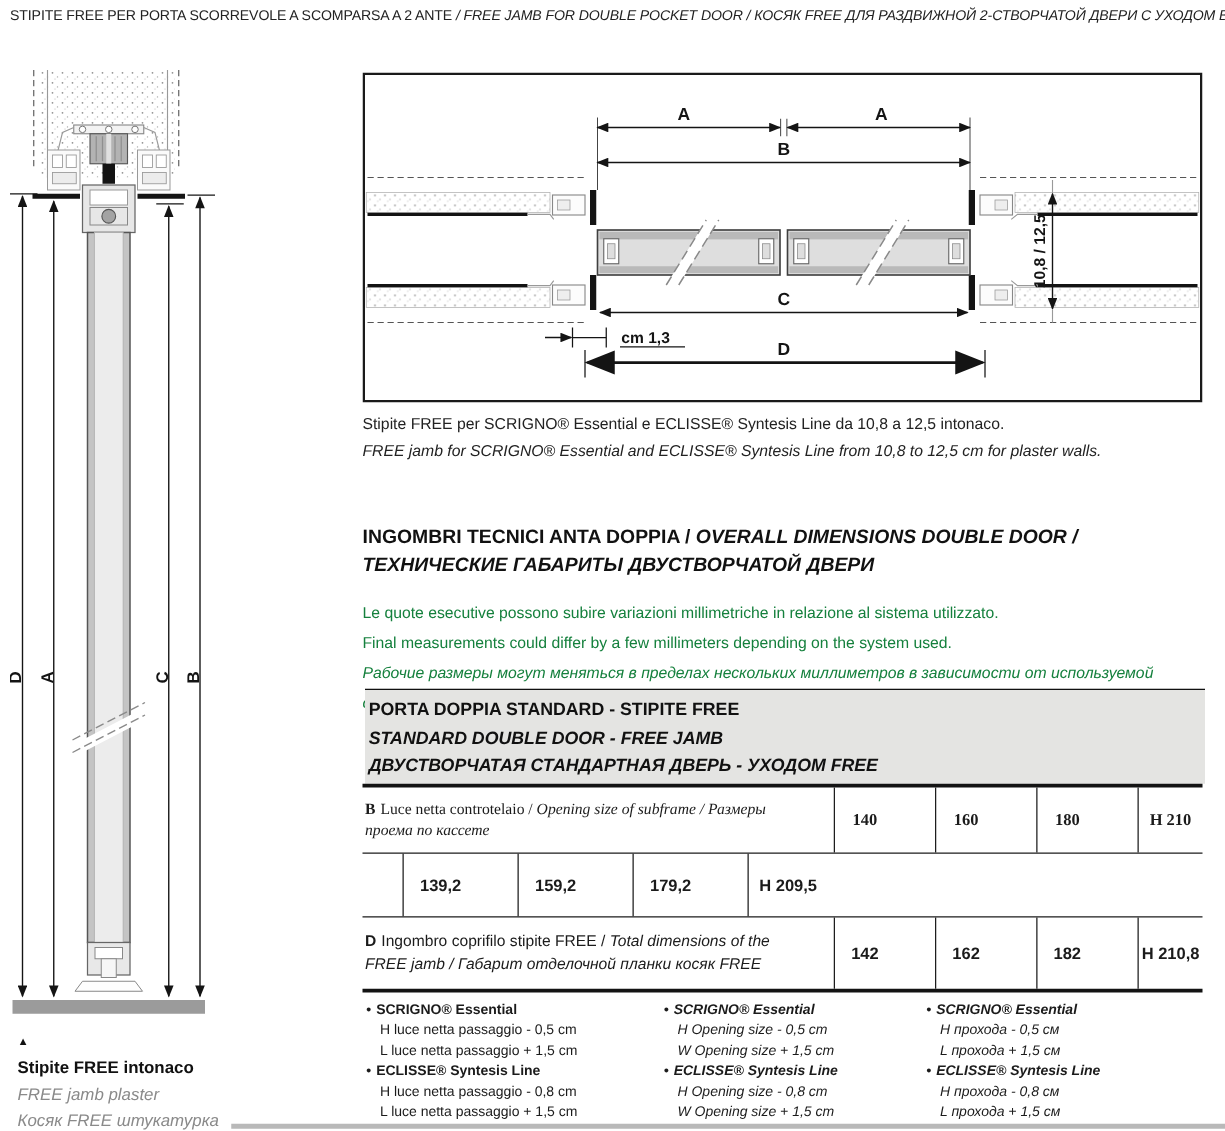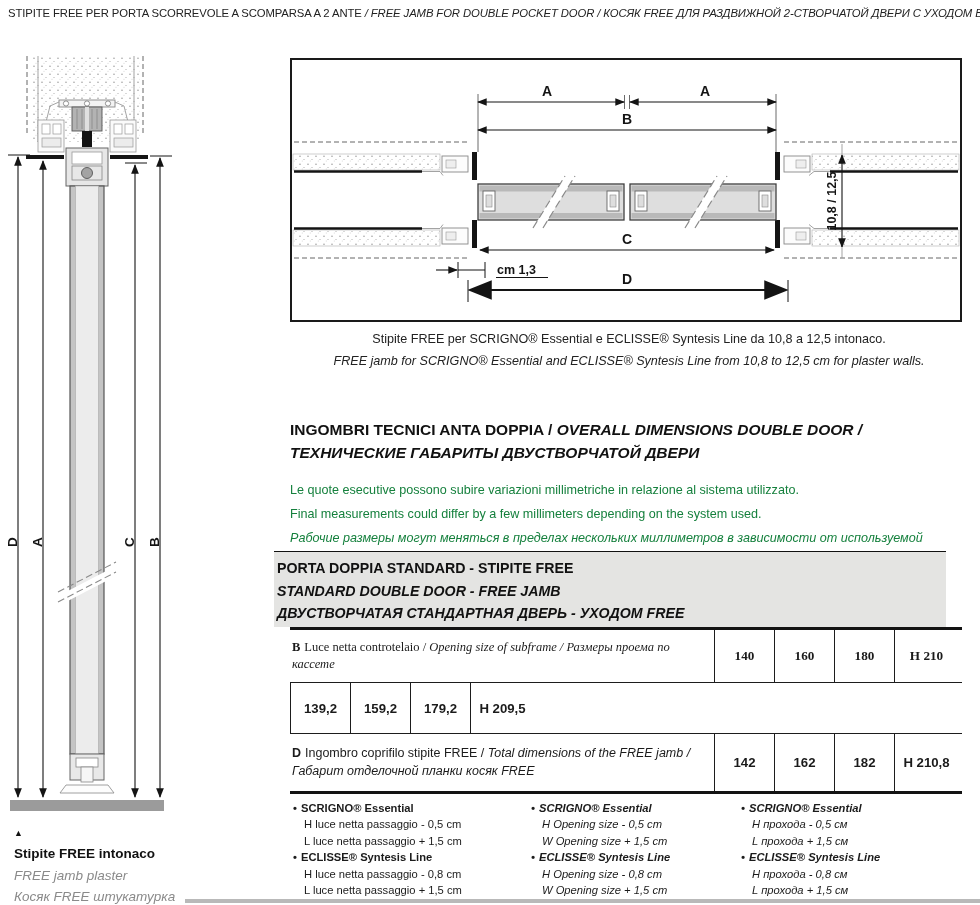--- a/index.html
+++ b/index.html
@@ -14,41 +14,41 @@
   .draw-plan{left:290px;top:58px;width:672px;height:264px;}
   svg{display:block;}
   svg text{font-family:"Liberation Sans",sans-serif;fill:#141414;font-weight:bold;}
   .dim{stroke:#141414;stroke-width:1.1;fill:none;}
   .dimb{stroke:#141414;stroke-width:2.2;fill:none;}
   .tick{stroke:#141414;stroke-width:1;fill:none;}
   .ext{stroke:#444;stroke-width:0.8;fill:none;}
   .dash{stroke:#555;stroke-width:0.9;stroke-dasharray:5 3;fill:none;}
   .thin{stroke:#999;stroke-width:0.9;fill:none;}
   
-  .plan-cap{left:290px;top:328px;width:678px;font-size:12.6px;line-height:22px;color:#222;text-align:center;}
+  .plan-cap{left:290px;top:328px;width:678px;font-size:12.6px;line-height:22px;color:#222;}
   .plan-cap .i{font-style:italic;}
   
   .ov-title{left:290px;top:418px;width:678px;font-size:15.5px;font-weight:bold;line-height:23px;color:#111;}
   .ov-title i{font-style:italic;}
   .ov-notes{left:290px;top:478px;width:678px;font-size:12.6px;line-height:24px;color:#15803d;}
   .ov-notes .i{font-style:italic;}
   
-  .spec-head{left:274px;top:551px;width:672px;height:76px;background:#e4e4e2;border-top:1px solid #111;
+  .spec-head{left:292px;top:551px;width:672px;height:76px;background:#e4e4e2;border-top:1px solid #111;
              box-sizing:border-box;padding:5px 0 0 3px;font-size:14.2px;font-weight:bold;line-height:22.5px;color:#111;}
   .spec-head i{font-style:italic;}
   
   .spec-table{left:290px;top:627px;width:672px;border-top:3px solid #131313;border-bottom:3px solid #131313;box-sizing:border-box;}
   .srow{display:flex;border-bottom:1px solid #1d1d1d;align-items:stretch;}
   .srow:last-child{border-bottom:none;}
   .srow.r0{height:52px;font-family:Liberation Serif, serif;} .srow.r1{height:50px;} .srow.r2{height:57px;}
   .slabel{width:424px;display:flex;align-items:center;font-size:12.5px;line-height:17.5px;padding-left:2px;box-sizing:border-box;color:#1b1b1b;}
   .slabel .rk{font-weight:bold;margin-right:4px;}
   .slabel i{font-style:italic;}
   .sval{width:60px;border-left:1px solid #1d1d1d;display:flex;align-items:center;justify-content:center;
-        font-weight:bold;font-size:13.2px;box-sizing:border-box;}
+        font-weight:bold;font-size:13.2px;box-sizing:border-box;margin-left:32px;}
   .sval.last{width:64px;}
   
   .fncol{top:800px;width:225px;font-size:11.2px;line-height:16.4px;color:#1b1b1b;}
   .fncol.c1{left:293px;}
   .fncol.c2{left:531px;font-style:italic;}
   .fncol.c3{left:741px;font-style:italic;}
   .fn-title{font-weight:bold;}
   .fn-title .blt{margin-right:4px;font-weight:bold;}
   .fn-line{padding-left:11px;}
   

